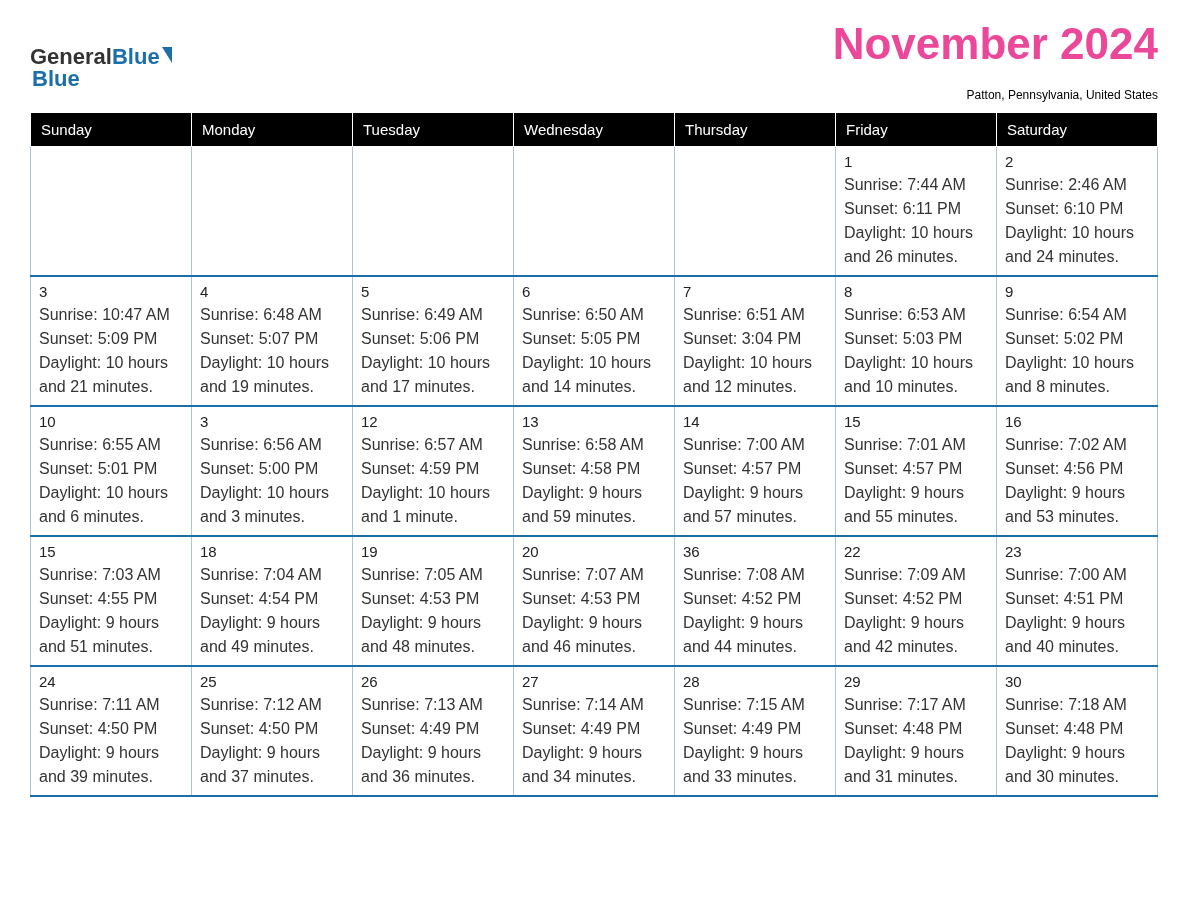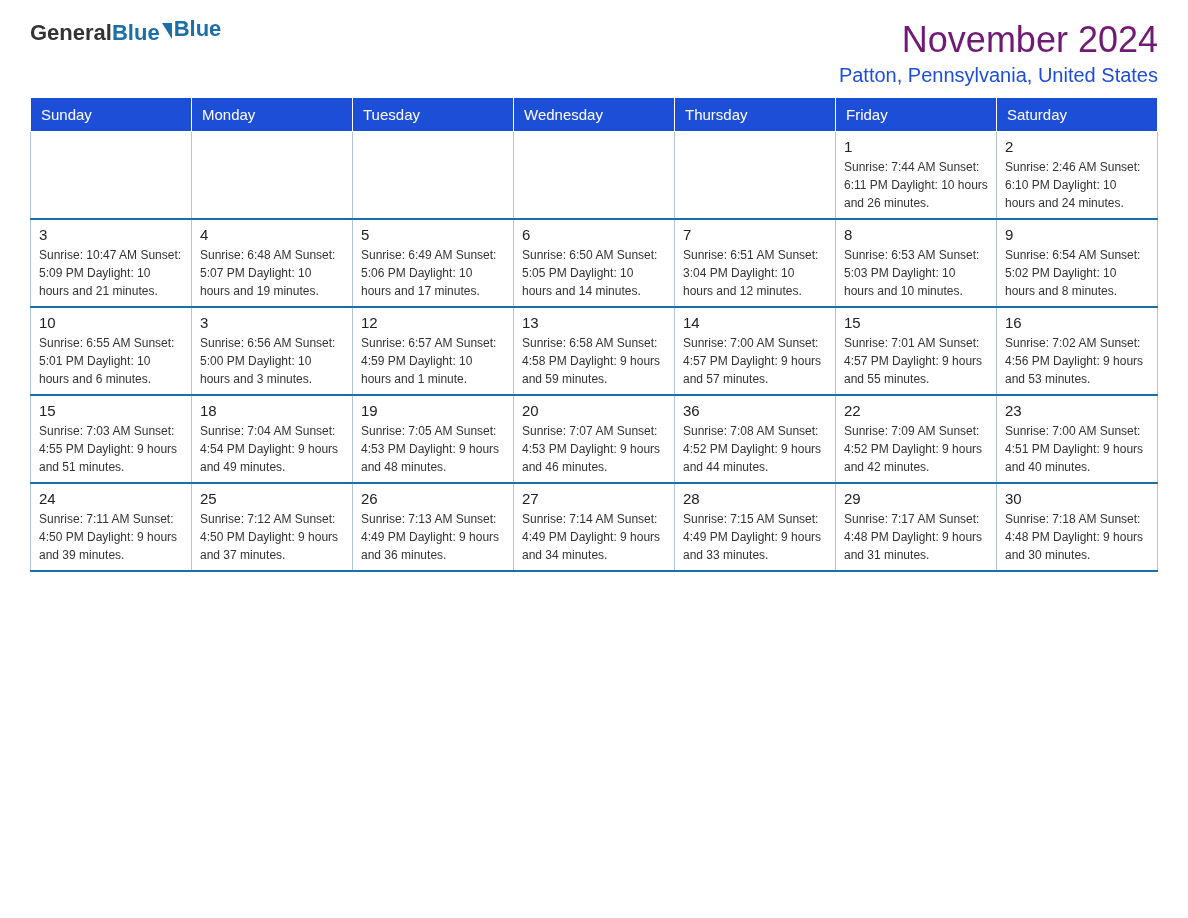--- a/index.html
+++ b/index.html
@@ -12,21 +12,23 @@
       padding: 20px 30px;
     }
     .header {
       display: flex;
       align-items: flex-start;
       justify-content: space-between;
       margin-bottom: 10px;
     }
     .logo {
       display: flex;
+      flex-direction: column;
       align-items: flex-start;
+      margin-top: 24px;
     }
     .logo-top {
       display: flex;
       align-items: center;
       font-size: 22px;
       font-weight: bold;
       color: #333;
     }
     .logo-blue-part {
       color: #1a6fa8;
@@ -44,37 +46,37 @@
       font-size: 22px;
       font-weight: bold;
       color: #1a6fa8;
       margin-top: -4px;
       margin-left: 2px;
     }
     .title-block {
       text-align: right;
     }
     .month-title {
-      font-size: 36px;
-      font-weight: normal;
-      color: #701a75;
+      font-size: 44px;
+      font-weight: bold;
+      color: #ec4899;
       line-height: 1.1;
     }
     .location-title {
-      font-size: 20px;
-      color: #1d4ed8;
-      margin-top: 4px;
+      font-size: 12px;
+      color: #000000;
+      margin-top: 20px;
     }
     .calendar {
       width: 100%;
       border-collapse: collapse;
       margin-top: 10px;
     }
     .calendar th {
-      background-color: #1d4ed8;
+      background-color: #000000;
       color: #fff;
       text-align: left;
       padding: 8px 10px;
       font-size: 15px;
       font-weight: normal;
       border: 1px solid #fff;
     }
     .calendar td {
       vertical-align: top;
       border: 1px solid #b0c4d8;
@@ -89,21 +91,21 @@
       border-top: none;
     }
     .day-number {
       font-size: 15px;
       font-weight: normal;
       color: #222;
       display: block;
       margin-bottom: 3px;
     }
     .day-info {
-      font-size: 12px;
+      font-size: 16px;
       color: #333;
       line-height: 1.5;
     }
     .calendar tbody tr {
       border-bottom: 2px solid #1a6fa8;
     }
     .empty-cell {
       background: #f5f5f5;
     }
   </style>

